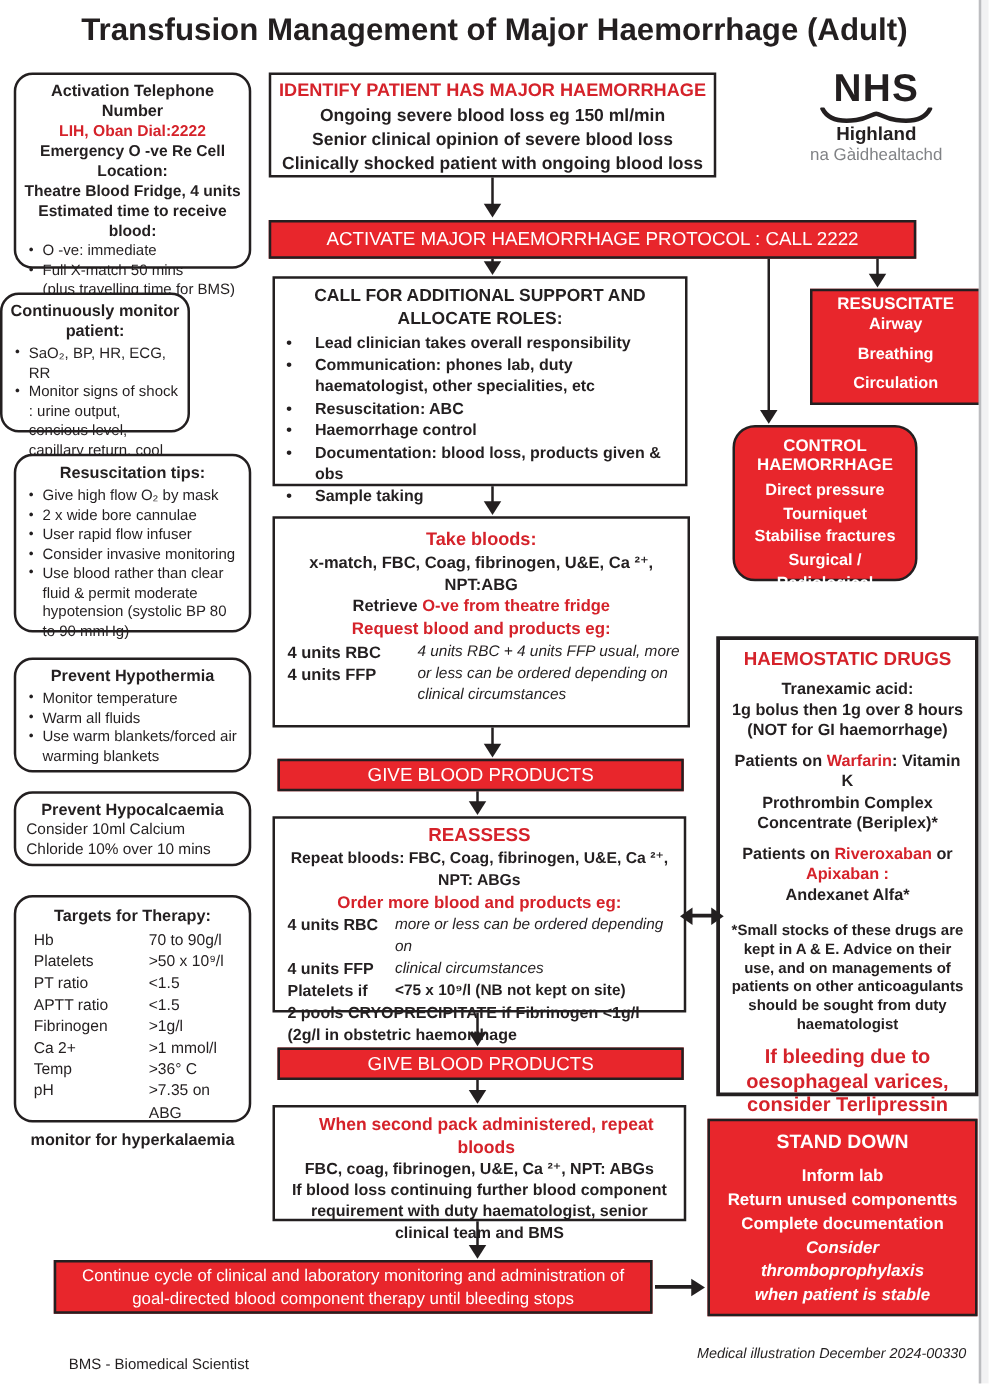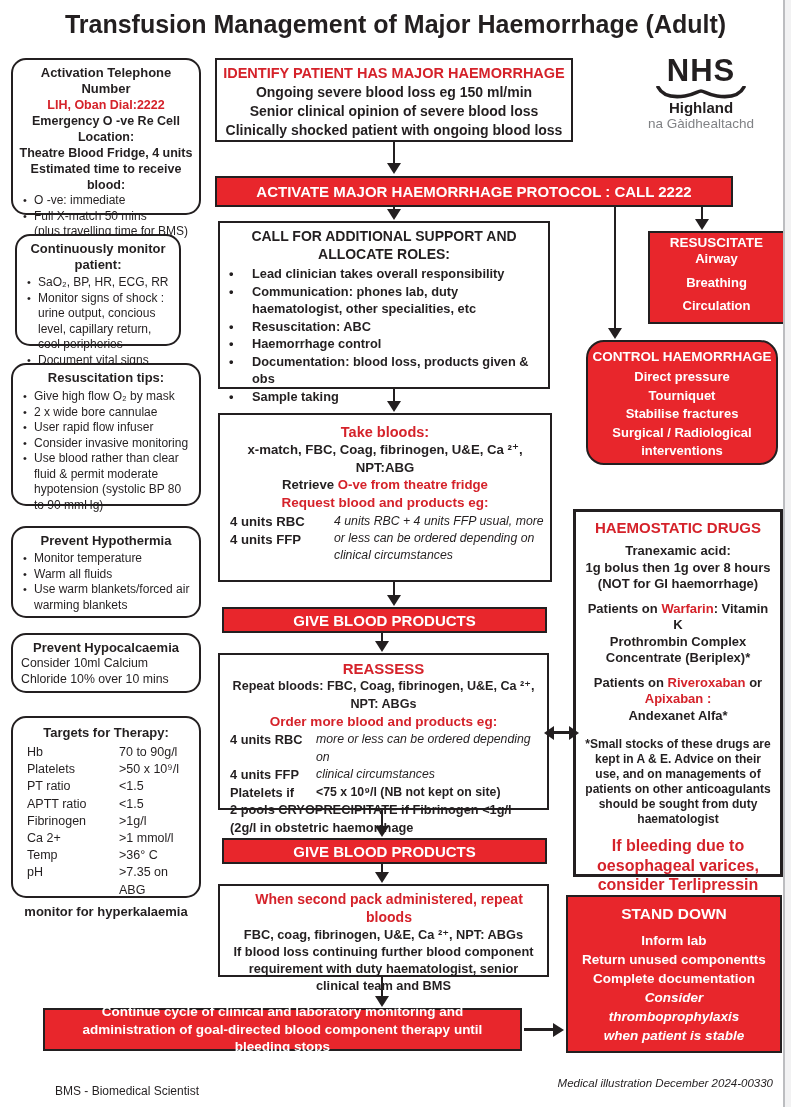--- a/index.html
+++ b/index.html
@@ -19,21 +19,21 @@
   .it{font-style:italic;}
   
   .lt-title{font-size:13px;font-weight:bold;text-align:center;line-height:16px;}
   .lt-line{font-size:12.5px;font-weight:bold;text-align:center;line-height:16px;}
   .bi{position:relative;padding-left:15px;font-size:12px;line-height:15.5px;text-align:left;}
   .bi::before{content:"\2022";position:absolute;left:4px;font-size:11px;}
   .bi-cont{padding-left:15px;font-size:12px;line-height:15.5px;text-align:left;}
   
   .fl-head{font-size:14.5px;font-weight:bold;color:var(--red_text);text-align:center;line-height:19px;}
   .fl-line{font-size:14px;font-weight:bold;text-align:center;line-height:19px;}
-  .banner{display:flex;align-items:center;justify-content:center;font-weight:bold;color:#fff;font-size:15px;}
+  .banner{display:flex;align-items:center;justify-content:center;font-weight:normal;color:#fff;font-size:15px;}
   .cbi{position:relative;padding-left:32px;font-weight:bold;font-size:12.8px;line-height:17.5px;text-align:left;}
   .cbi::before{content:"\2022";position:absolute;left:9px;}
   .tb-line{font-size:13.2px;font-weight:bold;text-align:center;line-height:17.5px;}
   .tb-red{font-size:13.5px;font-weight:bold;color:var(--red_text);text-align:center;line-height:18px;}
   .units{display:flex;text-align:left;padding:1px 6px 0 10px;}
   .ucol{width:104px;flex:none;font-weight:bold;font-size:13.2px;line-height:18px;}
   .unote{flex:1;font-style:italic;font-size:12.3px;line-height:17px;}
   .rrow{display:flex;text-align:left;padding:0 4px 0 10px;line-height:17.5px;}
   .rlab{width:86px;flex:none;font-weight:bold;font-size:12.8px;}
   .rval{font-size:12.3px;}
@@ -71,21 +71,21 @@
     <div class="lt-line red">LIH, Oban Dial:2222</div>
     <div class="lt-line">Emergency O -ve Re Cell</div>
     <div class="lt-line">Location:</div>
     <div class="lt-line">Theatre Blood Fridge, 4 units</div>
     <div class="lt-line">Estimated time to receive blood:</div>
     <div class="bi">O -ve: immediate</div>
     <div class="bi">Full X-match 50 mins</div>
     <div class="bi-cont">(plus travelling time for BMS)</div>
   </div>
 
-  <div class="abs roundbox" style="left:15px;top:234px;width:166px;height:112px;">
+  <div class="abs roundbox" style="left:0;top:234px;width:152px;height:112px;">
     <div class="lt-title" style="margin-bottom:2px;">Continuously monitor patient:</div>
     <div class="bi">SaO₂, BP, HR, ECG, RR</div>
     <div class="bi">Monitor signs of shock : urine output, concious level, capillary return, cool peripheries</div>
     <div class="bi">Document vital signs</div>
   </div>
 
   <div class="abs roundbox" style="left:11px;top:363px;width:190px;height:143px;">
     <div class="lt-title" style="margin-bottom:3px;">Resuscitation tips:</div>
     <div class="bi">Give high flow O₂ by mask</div>
     <div class="bi">2 x wide bore cannulae</div>
@@ -227,21 +227,21 @@
     <div style="font-size:13.5px;color:var(--grey);line-height:16px;">na Gàidhealtachd</div>
   </div>
 
   <div class="abs redbox" style="left:648px;top:231px;width:137px;height:93px;padding-top:2px;">
     <div class="rb-title">RESUSCITATE</div>
     <div class="rb-line">Airway</div>
     <div class="rb-line" style="margin-top:5px;">Breathing</div>
     <div class="rb-line" style="margin-top:5px;">Circulation</div>
   </div>
 
-  <div class="abs redbox" style="left:586px;top:340px;width:192px;height:125px;padding-top:7px;border-radius:18px;">
+  <div class="abs redbox" style="left:586px;top:340px;width:148px;height:125px;padding-top:7px;border-radius:18px;">
     <div class="rb-title" style="margin-bottom:4px;">CONTROL HAEMORRHAGE</div>
     <div class="rb-line">Direct pressure</div>
     <div class="rb-line">Tourniquet</div>
     <div class="rb-line">Stabilise fractures</div>
     <div class="rb-line" style="padding:0 14px;">Surgical / Radiological interventions</div>
   </div>
 
   <div class="abs sqbox ctr" style="left:573px;top:509px;width:210px;height:368px;border-width:3px;padding:7px 6px;">
     <div class="b red" style="font-size:15px;line-height:18px;margin-bottom:6px;">HAEMOSTATIC DRUGS</div>
     <div class="b" style="font-size:13px;line-height:16.5px;">Tranexamic acid:</div>

